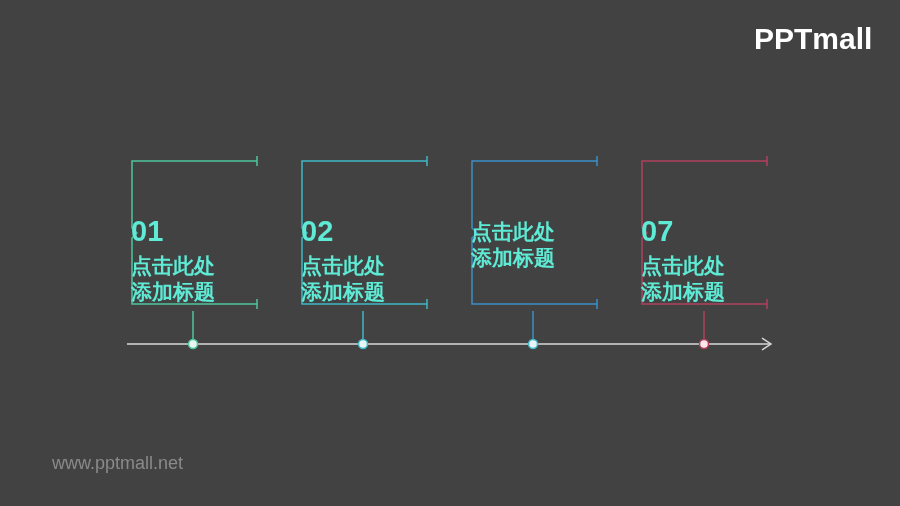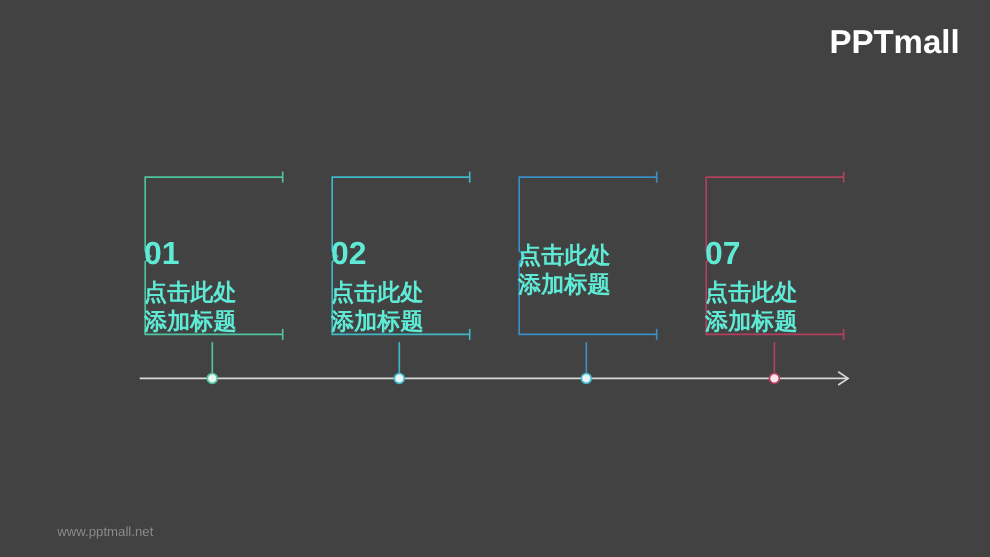--- a/index.html
+++ b/index.html
@@ -1,18 +1,18 @@
 <!DOCTYPE html>
 <html><head>
 <meta charset="utf-8">
 <style>
   html, body { margin:0; padding:0; }
   body { width:900px; height:506px; background:#424242; position:relative; overflow:hidden; font-family:"DejaVu Sans", "Liberation Sans", sans-serif; }
   .logo { position:absolute; left:754px; top:22px; font-family:"Liberation Sans", sans-serif; font-size:30px; font-weight:bold; color:#ffffff; letter-spacing:0px; }
-  .footer { position:absolute; left:52px; top:476px; font-family:"Liberation Sans", sans-serif; font-size:12px; color:#8a8a8a; }
+  .footer { position:absolute; left:52px; top:453px; font-family:"Liberation Sans", sans-serif; font-size:18px; color:#8a8a8a; }
   svg.diagram { position:absolute; left:0; top:0; }
   .card-text { position:absolute; width:126px; text-align:left; color:#5eead4;margin-top:28px; }
   .num { font-family:"Liberation Sans", sans-serif; font-weight:bold; font-size:29px; line-height:34px; }
   .title { font-weight:bold; font-size:21px; line-height:26px; margin-top:5px; }
 </style>
 </head>
 <body>
 
 <div class="logo">PPTmall</div>
 <div class="footer">www.pptmall.net</div>

